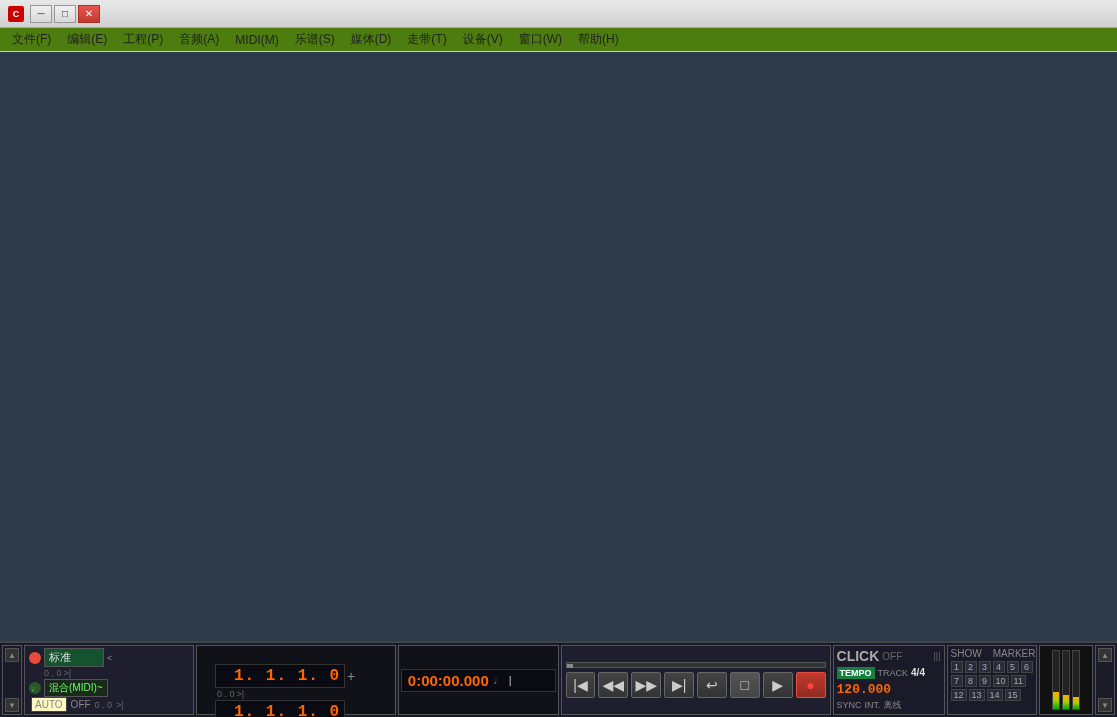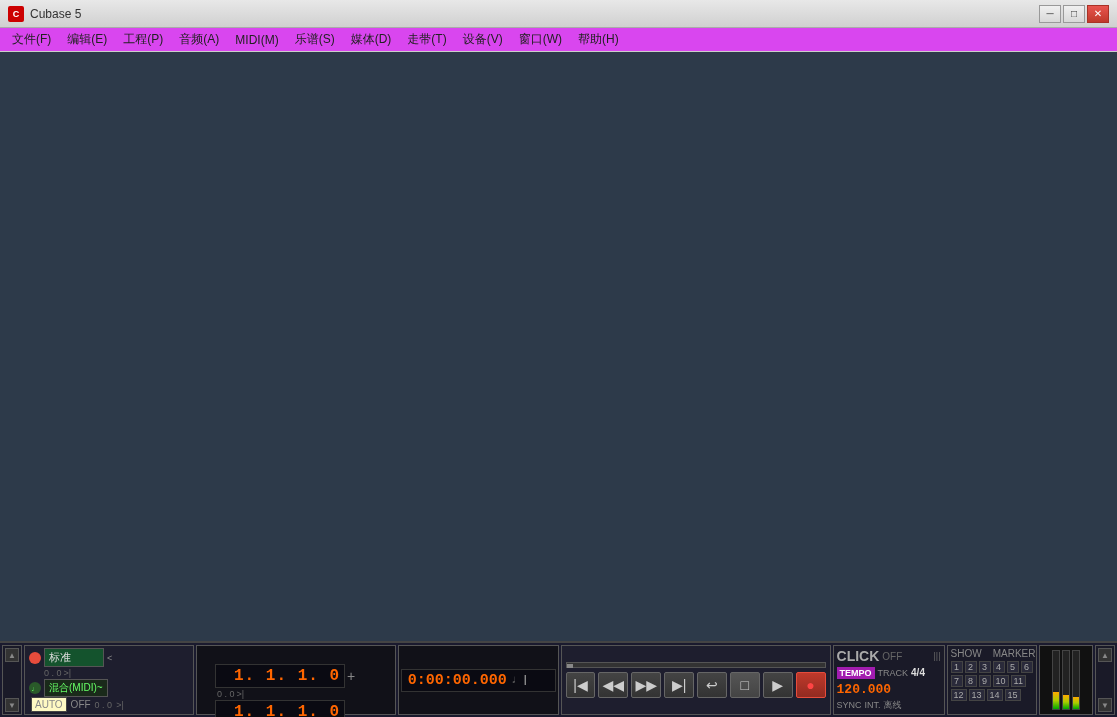--- a/index.html
+++ b/index.html
@@ -59,21 +59,21 @@
       color: #333;
     }
     .win-btn.close-btn {
       background: linear-gradient(to bottom, #e8554e, #c0392b);
       color: white;
       border-color: #a93226;
     }
 
     
     #menubar {
-      background: #d946ef;
+      background: #4d7c0f;
       height: 24px;
       display: flex;
       align-items: center;
       padding: 0 4px;
       border-bottom: 1px solid #ccc;
     }
     .menu-item {
       padding: 2px 8px;
       font-size: 12px;
       color: #222;
@@ -201,21 +201,21 @@
       display: flex;
       flex-direction: column;
       padding: 2px;
       justify-content: center;
       gap: 1px;
     }
 
     .time-display {
       background: #0a0a12;
       color: #ff6600;
-      font-family: Liberation Mono, monospace;
+      font-family: Liberation Sans, sans-serif;
       font-size: 15px;
       font-weight: bold;
       padding: 2px 6px;
       border: 1px solid #333;
       display: flex;
       align-items: center;
       gap: 4px;
     }
 
     .time-icon {
@@ -312,21 +312,21 @@
     }
 
     .tempo-row {
       display: flex;
       align-items: center;
       gap: 3px;
       height: 20px;
     }
 
     .tempo-label {
-      background: #a21caf;
+      background: #15803d;
       color: white;
       font-size: 9px;
       padding: 1px 3px;
       font-weight: bold;
     }
 
     .tempo-value {
       color: #ff6600;
       font-family: 'Courier New', monospace;
       font-size: 13px;
@@ -462,21 +462,20 @@
       cursor: pointer;
     }
   </style>
 </head>
 <body>
 
 <div id="titlebar">
   <div class="app-icon">
     <span>C</span>
   </div>
-  <span class="title-text">Cubase 5</span>
   <div class="win-controls">
     <div class="win-btn">─</div>
     <div class="win-btn">□</div>
     <div class="win-btn close-btn">✕</div>
   </div>
 </div>
 
 <div id="menubar">
 
 <div class="menu-item">文件(F)</div>

